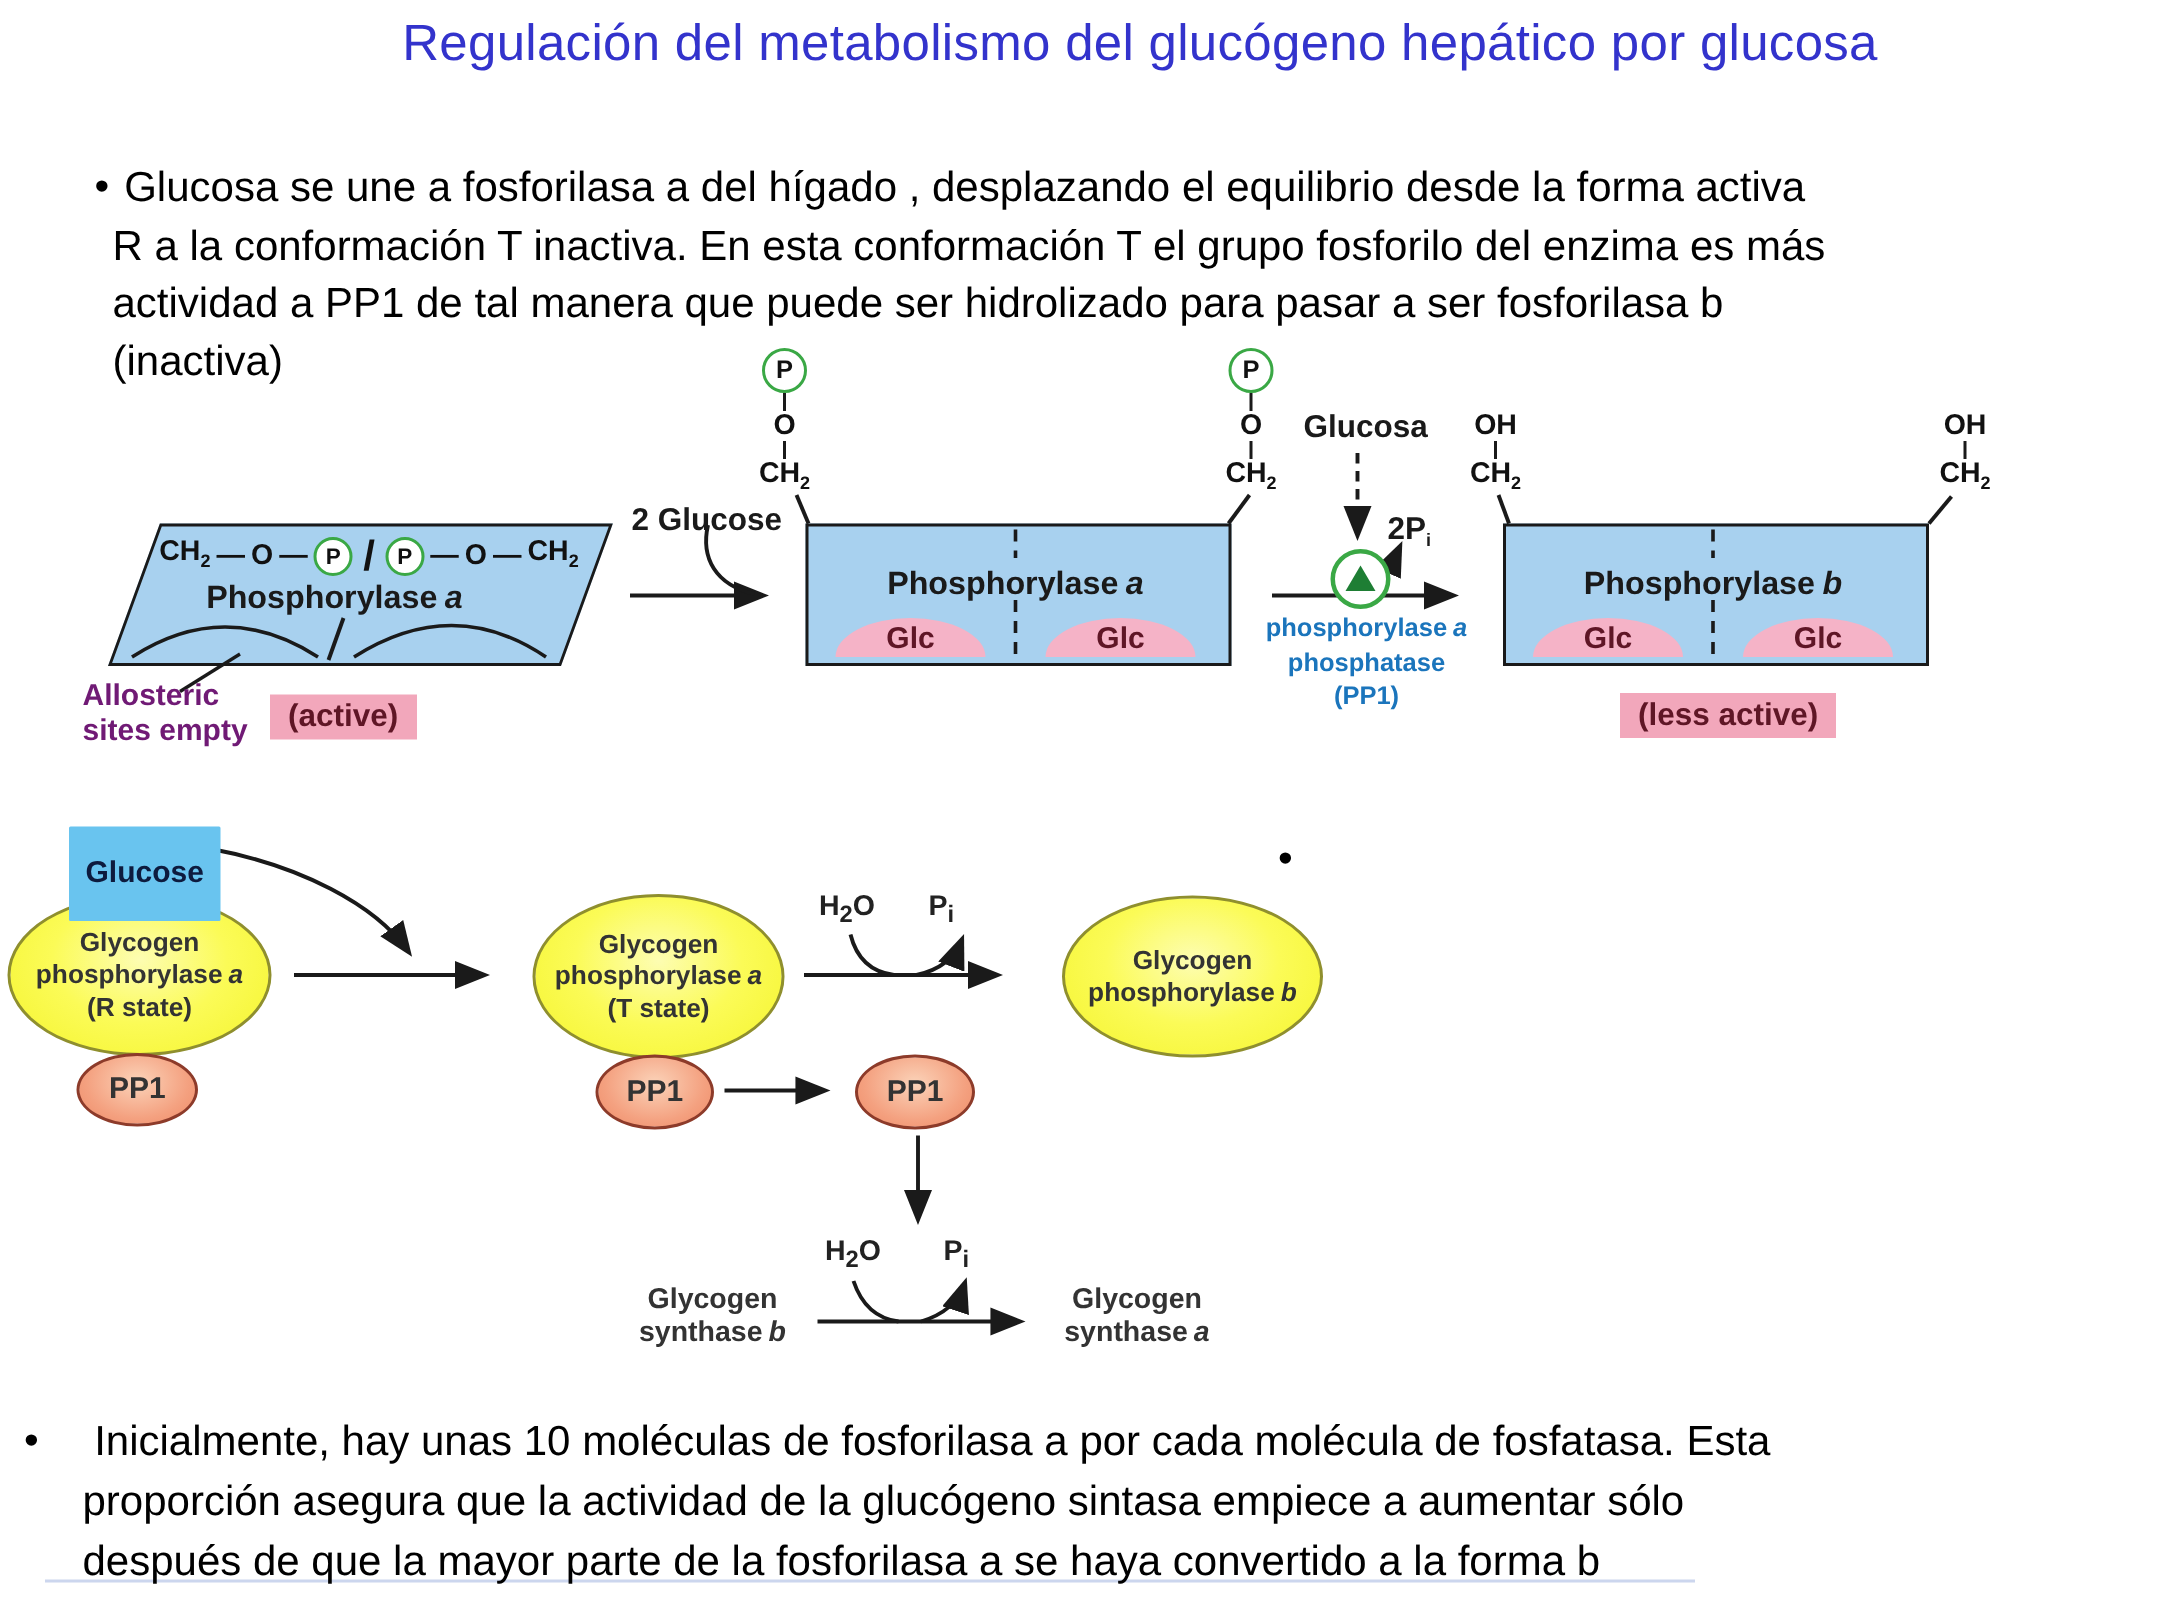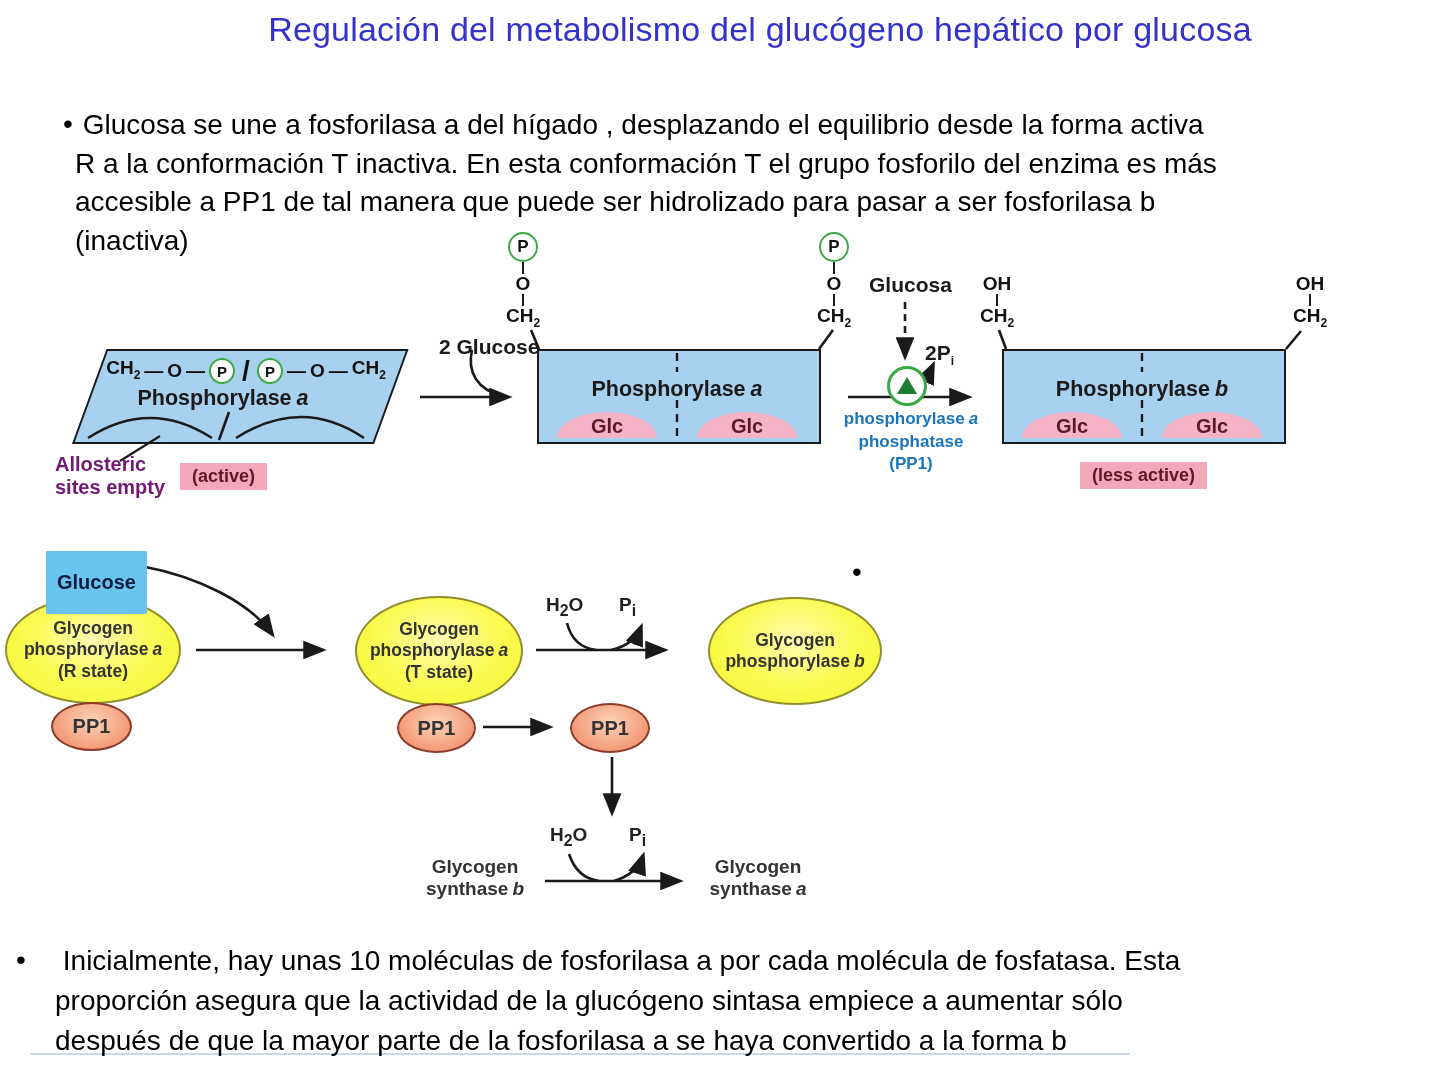--- a/index.html
+++ b/index.html
@@ -19,21 +19,21 @@
 
   .plate { left:72px; top:349px; width:298px; height:91px; background:#a8d1ef;
            border:2.5px solid #1a1a1a; transform:skewX(-20deg);
            transform-origin:bottom left; }
   .rect  { background:#a8d1ef; border:2.5px solid #1a1a1a; }
   .dome  { position:absolute; z-index:1; width:100px; height:26px; background:#f5b3c7;
            border-radius:50px 50px 0 0 / 26px 26px 0 0;
            display:flex; align-items:flex-end; justify-content:center; }
   .glc   { font-size:20px; font-weight:700; color:#5f1626; line-height:24px; }
   .rlabel{ font-weight:700; font-size:21.5px; color:#1a1a1a; text-align:center; }
-  .pinkbox { background:#f2a7bb; color:#5f1626; font-weight:700; font-size:18px;
+  .pinkbox { background:#f2a7bb; color:#5f1626; font-weight:700; font-size:21px;
              padding:3px 12px; }
   .dlabel { font-weight:700; font-size:21px; color:#1a1a1a; }
   .alab   { font-weight:700; font-size:20px; line-height:23px; color:#701a75; white-space:pre-line; }
   .bluelab{ color:#1b75bc; font-weight:700; font-size:17px; line-height:22.5px; text-align:center; }
 
   .pc { display:inline-flex; align-items:center; justify-content:center;
         border-radius:50%; background:#fff; border:2px solid #3aa845;
         font-weight:700; color:#111; }
   .pc-s { width:22px; height:22px; font-size:15px; }
   .pc-l { width:26px; height:26px; font-size:17px; border-width:2.5px; }
@@ -162,21 +162,21 @@
       <path d="M569,854 Q577,878 599,881"></path>
       <path d="M614,881 Q637,874 643,856" marker-end="url(#ah)"></path>
     </g>
   </svg>
 
   <div class="txt title">Regulación del metabolismo del glucógeno hepático por glucosa</div>
 
   <span class="txt bmark" style="left:63px;top:108px">•</span>
   <div class="txt para" style="left:75px;top:106px;width:1360px"> Glucosa se une a fosforilasa a del hígado , desplazando el equilibrio desde la forma activa
 R a la conformación T inactiva. En esta conformación T el grupo fosforilo del enzima es más
-accesible a PP1 de tal manera que puede ser hidrolizado para pasar a ser fosforilasa b
+actividad a PP1 de tal manera que puede ser hidrolizado para pasar a ser fosforilasa b
 (inactiva)</div>
 
   <div class="chain" style="left:499px;top:232px">
     <span class="pc pc-l">
         <span>P</span>
       </span>
     <span class="vl"></span>
     <span class="atm">O</span>
     <span class="vl"></span>
     <span class="atm"><span>CH</span><sub>2</sub></span>
@@ -218,21 +218,21 @@
       <span class="dash">—</span>
       <span class="atm"><span>CH</span><sub>2</sub></span>
   </div>
   <div class="txt rlabel" style="left:103px;top:386px;width:240px">
     <span>Phosphorylase</span><i class="ml">a</i>
   </div>
   <div class="txt alab" style="left:55px;top:453px">Allosteric
 sites empty</div>
   <div class="txt pinkbox" style="left:180px;top:463px">(active)</div>
 
-  <div class="txt dlabel" style="left:439px;top:335px">2 Glucose</div>
+  <div class="txt dlabel" style="left:421px;top:335px">2 Glucose</div>
 
   <div class="txt rlabel" style="left:537px;top:377px;width:280px">
     <span>Phosphorylase</span><i class="ml">a</i>
   </div>
   <div class="txt rlabel" style="left:1002px;top:377px;width:280px">
     <span>Phosphorylase</span><i class="ml">b</i>
   </div>
 
   <div class="txt dlabel" style="left:869px;top:273px">Glucosa</div>
   <div class="txt dlabel chemtxt" style="left:925px;top:341px;font-size:21px">

